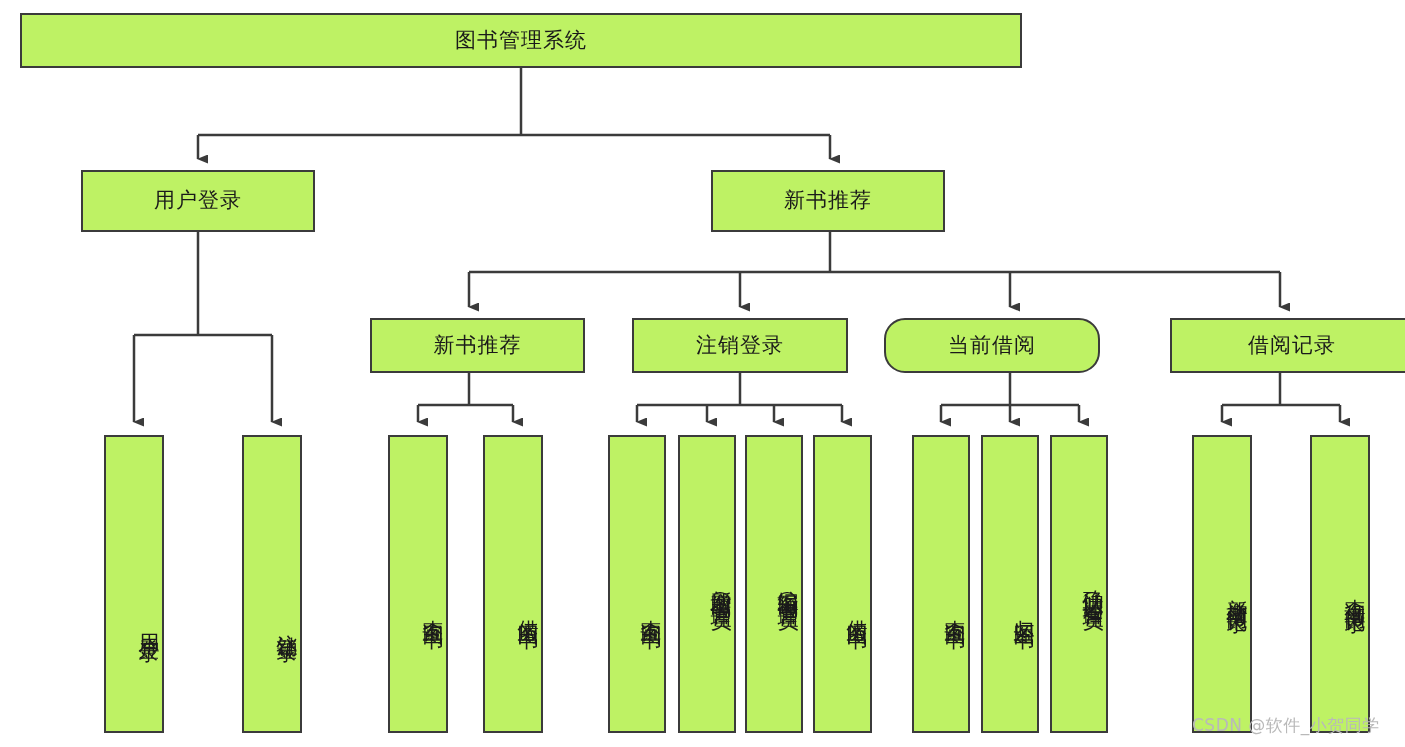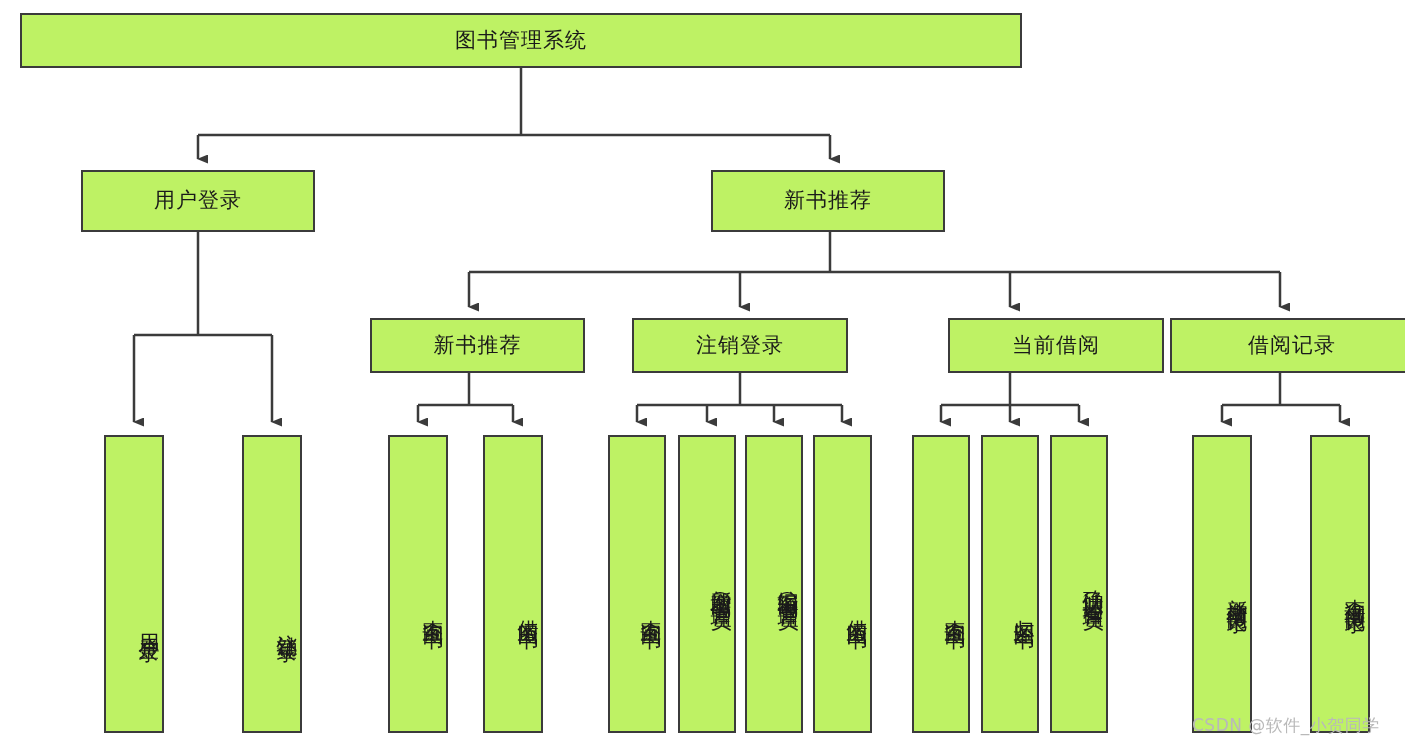--- a/index.html
+++ b/index.html
@@ -119,21 +119,21 @@
     </g>
   </svg>
 
   <div class="node node-h" style="left:20px; top:13px; width:1002px; height:55px;">图书管理系统</div>
 
   <div class="node node-h" style="left:81px; top:170px; width:234px; height:62px;">用户登录</div>
   <div class="node node-h" style="left:711px; top:170px; width:234px; height:62px;">新书推荐</div>
 
   <div class="node node-h" style="left:370px; top:318px; width:215px; height:55px;">新书推荐</div>
   <div class="node node-h" style="left:632px; top:318px; width:216px; height:55px;">注销登录</div>
-  <div class="node node-h" style="left:948px; top:318px; width:216px; height:55px;">当前借阅</div>
+  <div class="node node-h" style="left:884px; top:318px; width:216px; height:55px;border-radius:21px;">当前借阅</div>
   <div class="node node-h" style="left:1170px; top:318px; width:244px; height:55px;">借阅记录</div>
 
   <div class="node node-v v-pad-big" style="left:104px; top:435px; width:60px; height:298px;">用户登录</div>
   <div class="node node-v v-pad-big" style="left:242px; top:435px; width:60px; height:298px;">注销登录</div>
 
   <div class="node node-v v-pad-mid" style="left:388px; top:435px; width:60px; height:298px;">查询图书</div>
   <div class="node node-v v-pad-mid" style="left:483px; top:435px; width:60px; height:298px;">借阅图书</div>
 
   <div class="node node-v v-pad-mid" style="left:608px; top:435px; width:58px; height:298px;">查询图书</div>
   <div class="node node-v v-pad-none" style="left:678px; top:435px; width:58px; height:298px;">新增图书（管理员）</div>

